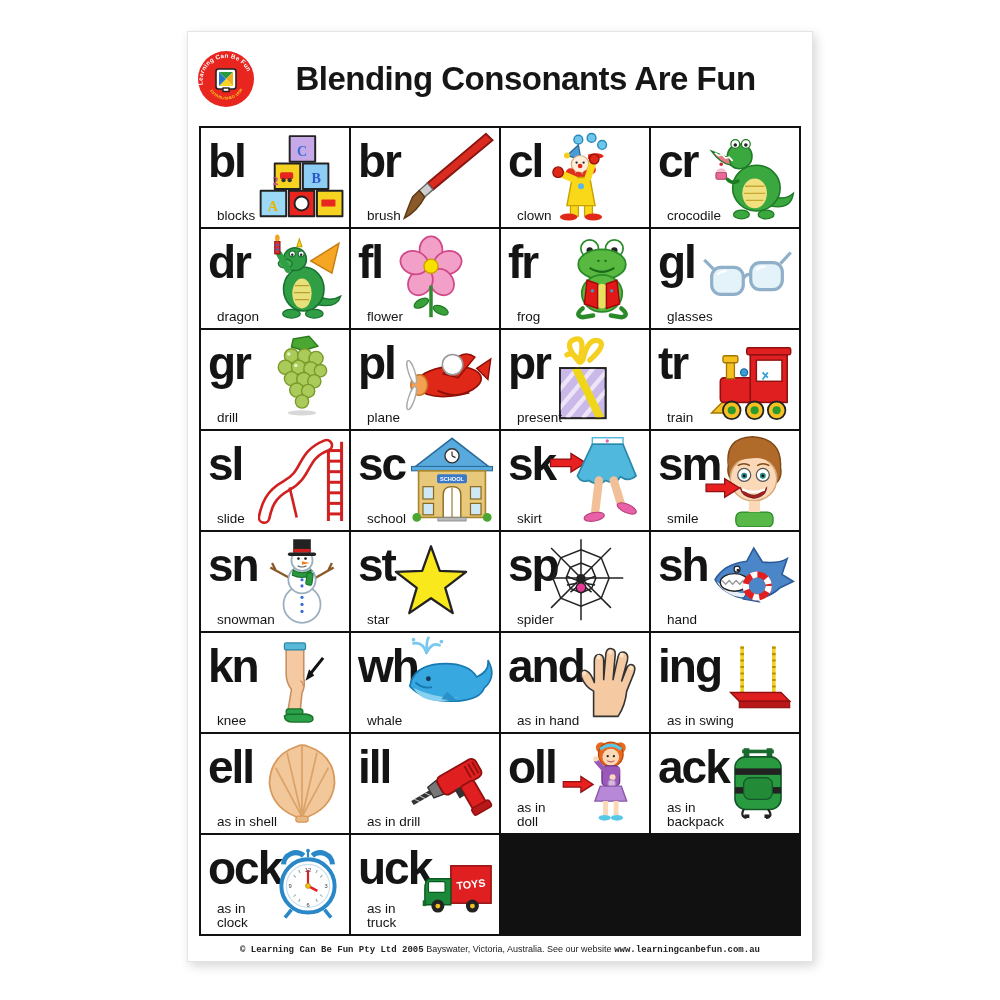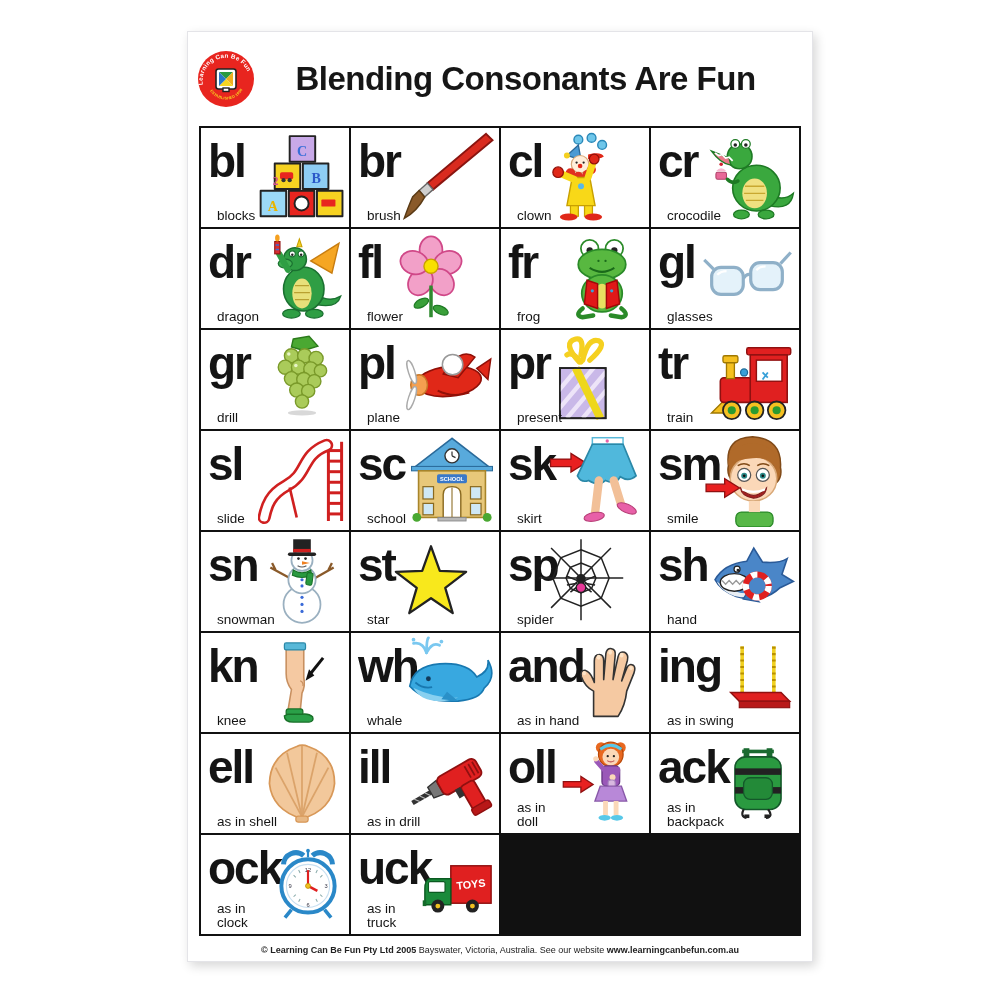--- a/index.html
+++ b/index.html
@@ -13,21 +13,21 @@
         grid-template-columns:repeat(4,1fr);grid-template-rows:repeat(8,1fr);gap:2px;box-sizing:border-box;}
   .cell{background:#fff;position:relative;overflow:hidden;}
   .blend{position:absolute;left:7px;top:10px;font-size:46px;font-weight:bold;color:#141414;letter-spacing:-2px;line-height:1;}
   .caption{position:absolute;left:16px;bottom:3px;font-size:13.5px;color:#141414;line-height:1.08;max-width:86px;}
   .cap-narrow{max-width:52px;}
   .icon{position:absolute;top:3px;right:3px;width:88px;height:93px;}
   .icon.mid{right:24px;}
   .icon.slim{width:72px;right:5px;}
   .icon.wide{width:102px;right:1px;}
   .footer{position:absolute;left:0;right:0;bottom:6px;text-align:center;font-size:9px;color:#222;}
-  .footer b{font-weight:bold;}
+  .footer b{font-weight:bold;font-family:Liberation Mono, monospace;}
 </style>
 </head>
 <body>
 
 <div class="poster">
 
   <div class="header">
     <svg class="logo" width="58" height="58" viewBox="0 0 58 58">
       <circle cx="29" cy="29" r="28" fill="#e8251f"></circle>
       <defs>

